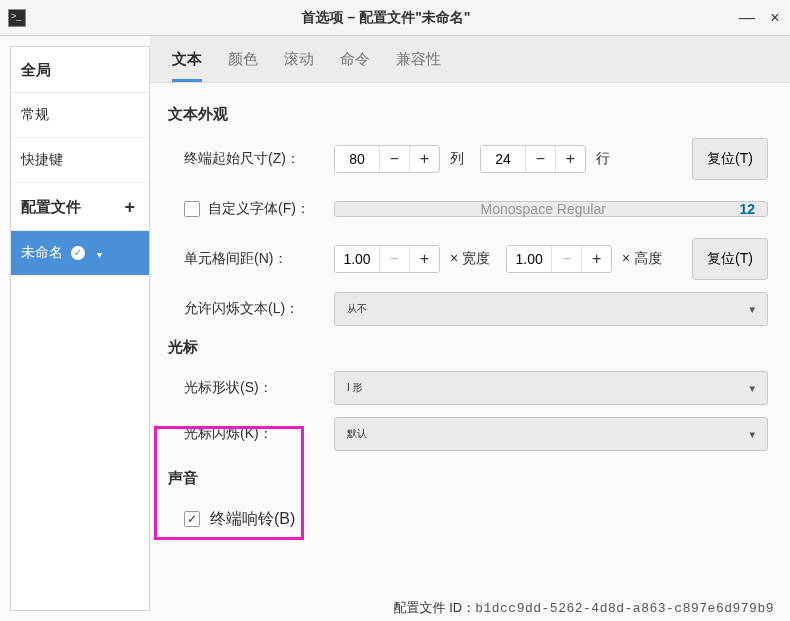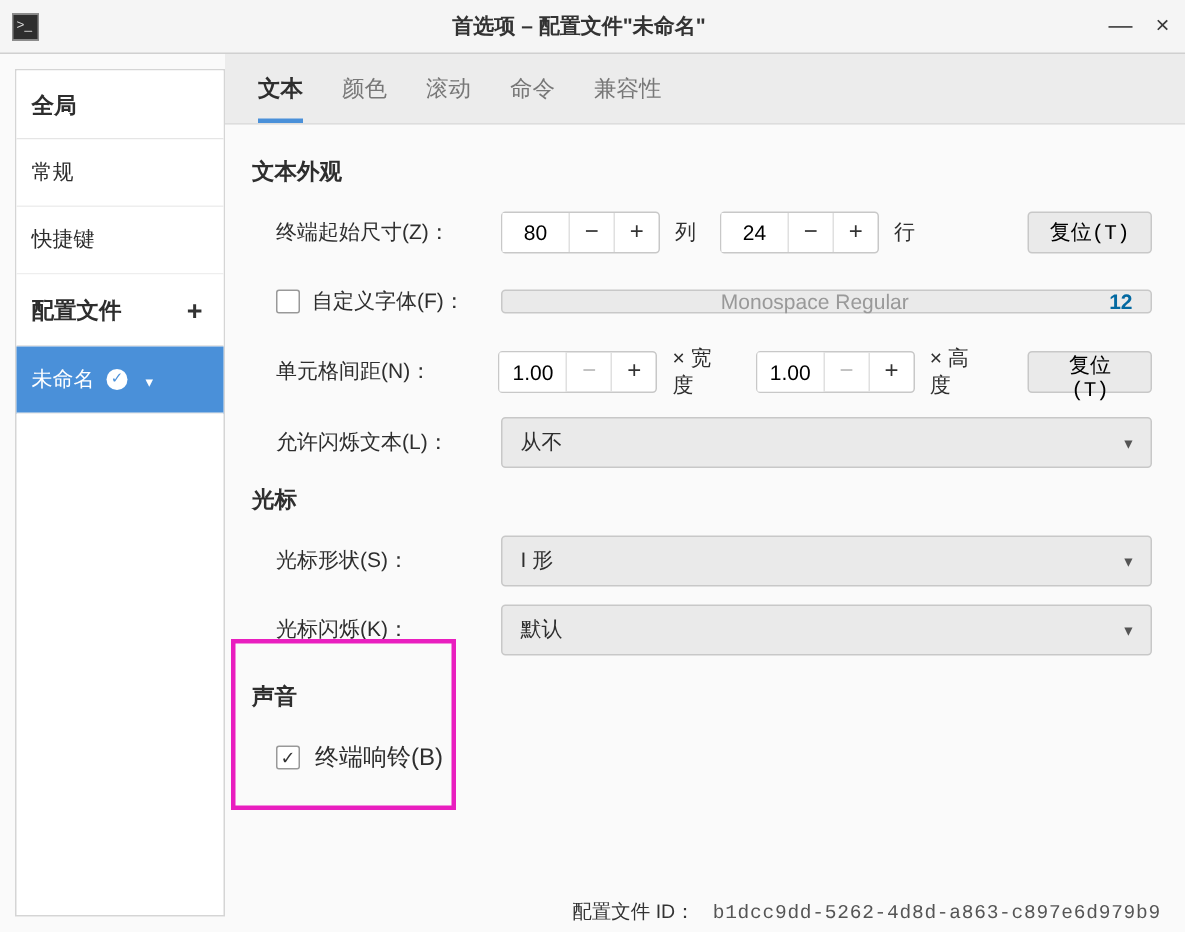--- a/index.html
+++ b/index.html
@@ -33,31 +33,31 @@
 
   .pane { flex:1; padding: 18px 22px 0 0; overflow-y: auto; position: relative; }
   .section-title { font-weight: bold; font-size: 15px; margin: 4px 0 14px 18px; }
   .row { display: flex; align-items: center; margin: 0 0 12px 34px; gap: 10px; min-height: 34px; }
   .label { width: 140px; font-size: 14px; }
   .spin { display:flex; border:1px solid #c8c8c8; border-radius:3px; background:#fff; height:28px; }
   .spin input { width:44px; border:none; text-align:center; font-size:14px; outline:none; }
   .spin .btn { width:30px; display:flex; align-items:center; justify-content:center; border-left:1px solid #e0e0e0; cursor:pointer; font-size:16px; color:#333; }
   .spin .btn.dim { color:#bbb; }
   .unit { font-size:14px; margin-right:6px; }
-  .reset-btn { background:#eaeaea; border:1px solid #c8c8c8; border-radius:3px; height:28px; padding:0 14px; font-size:14px; cursor:pointer;font-family:Liberation Mono, monospace; }
+  .reset-btn { background:#eaeaea; border:1px solid #c8c8c8; border-radius:3px; height:42px; padding:0 14px; font-size:14px; cursor:pointer; }
   .checkbox { width:16px; height:16px; border:1px solid #999; border-radius:2px; background:#fff; display:flex; align-items:center; justify-content:center; font-size:12px; cursor:pointer; }
   .checkbox.checked::after { content:"✓"; color:#333; }
   .font-btn { flex:1; background:#eaeaea; border:1px solid #c8c8c8; border-radius:3px; height:16px; display:flex; align-items:center; justify-content:space-between; padding:0 12px; font-size:14px; color:#999; cursor:pointer; }
   .font-btn .size { color:#0369a1; font-weight:bold; }
-  .combo { flex:1; background:#eaeaea; border:1px solid #c8c8c8; border-radius:3px; height:34px; display:flex; align-items:center; justify-content:space-between; padding:0 12px; font-size:14px; cursor:pointer; }
+  .combo { flex:1; background:#eaeaea; border:1px solid #c8c8c8; border-radius:3px; height:34px; display:flex; align-items:center; justify-content:space-between; padding:0 12px; font-size:10px; cursor:pointer; }
   .combo::after { content:"▾"; color:#555; font-size:11px; }
   
   .highlight-box { position:absolute; border:3px solid #e91ebf; pointer-events:none; }
 
-  .footer { position:absolute; bottom:4px; right:16px; font-size:13px; display:flex; gap:12px; align-items:center; }
+  .footer { position:absolute; bottom:4px; right:16px; font-size:13px; display:flex; align-items:center; }
   .footer .id-label { color:#333; }
   .footer .id-val { color:#555; font-family: Liberation Mono, monospace; font-size:13px; letter-spacing:0.5px; }
 </style>
 </head>
 <body>
 
 <div class="titlebar">
   <div class="app-icon"></div>
   <div class="title">首选项 – 配置文件"未命名"</div>
   <div class="win-btns">

